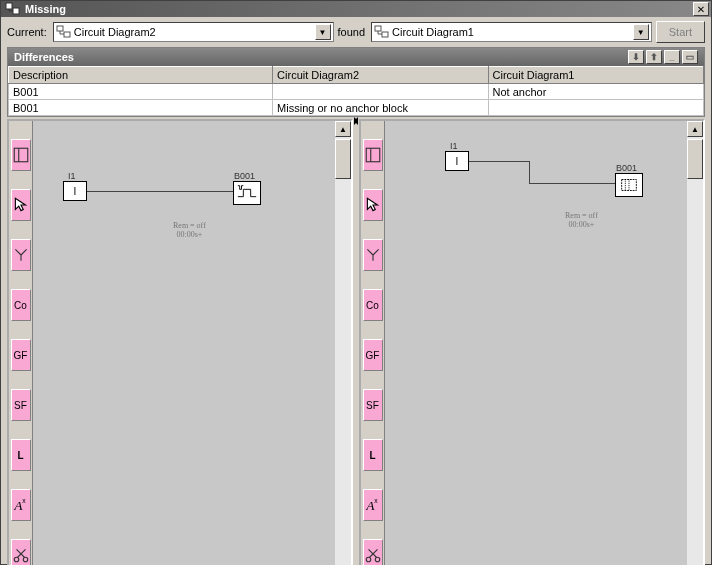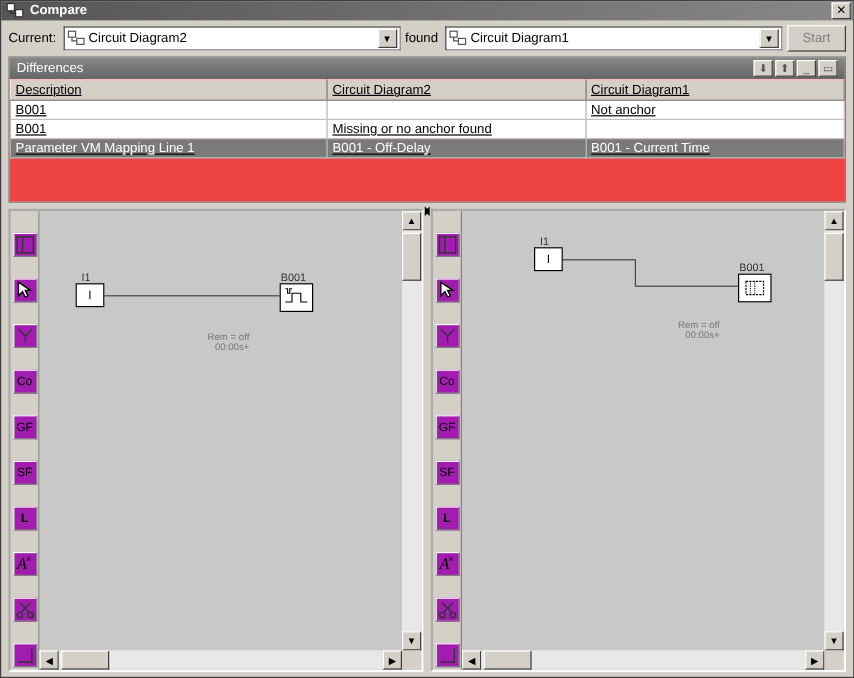--- a/index.html
+++ b/index.html
@@ -84,42 +84,41 @@
   margin: 0 6px;
   background: #d4d0c8;
   border: 1px solid #808080;
   display: flex;
   flex-direction: column;
   height: 148px;
 }
 .diff-header {
   background: linear-gradient(to bottom, #888, #666);
   color: #fff;
-  font-weight: normal;
+  font-weight: bold;
   padding: 2px 6px;
   display: flex;
   align-items: center;
 }
 .diff-header .sp { flex: 1; }
 .diff-header .hbtn {
   width: 16px; height: 14px;
   margin-left: 2px;
   background: #d4d0c8;
   border: 1px solid #fff;
   border-right-color: #404040;
   border-bottom-color: #404040;
   font-size: 9px;
   display: flex; align-items: center; justify-content: center;
   color: #555;
 }
 .diff-table {
-  background: #ef4444;
+  background: #f0abfc;
   flex: 1;
   overflow: hidden;
-  text-decoration: underline;
 }
 .diff-table table { width: 100%; border-collapse: collapse; }
 .diff-table th {
   background: #d4d0c8;
   border: 1px solid #808080;
   border-top-color: #fff;
   border-left-color: #fff;
   text-align: left;
   padding: 2px 4px;
   font-weight: normal;
@@ -178,22 +177,22 @@
   width: 24px;
   background: #d4d0c8;
   border-right: 1px solid #808080;
   display: flex;
   flex-direction: column;
   align-items: center;
   padding: 2px 0;
   gap: 2px;
 }
 .tbtn {
-  width: 20px; height: 20px;
-  background: #a21caf;
+  width: 20px; height: 32px;
+  background: #f9a8d4;
   border: 1px solid #fff;
   border-right-color: #808080;
   border-bottom-color: #808080;
   font-size: 10px;
   display: flex; align-items: center; justify-content: center;
   cursor: pointer;
   margin-top: 16px;
 }
 
 .canvas-wrap {
@@ -262,21 +261,22 @@
   color: #333;
 }
 .wire {
   position: absolute;
   background: #444;
 }
 .note {
   position: absolute;
   font-size: 8px;
   color: #777;
-  text-align: right;
+  text-align: center;
+  font-family: Liberation Serif, serif;
 }
 
 .footer {
   padding: 6px 10px;
   display: flex;
   justify-content: flex-end;
   gap: 8px;
   border-top: 1px solid #fff;
 }
 .footer .btn { min-width: 70px; }
@@ -289,21 +289,21 @@
 <div class="window">
 
   <div class="titlebar">
     <span class="icon">
       <svg viewBox="0 0 16 16">
           <rect x="1" y="2" width="6" height="6" fill="#fff" stroke="#333"></rect>
           <rect x="8" y="7" width="6" height="6" fill="#fff" stroke="#333"></rect>
           <path d="M4 8 L4 10 L8 10" stroke="#333" fill="none"></path>
         </svg>
     </span>
-    <span class="title">Compare</span>
+    <span class="title">Missing</span>
     <span class="close">✕</span>
   </div>
 
   <div class="top-row">
     <label>Current:</label>
     <div class="combo">
       <span class="ico">
         <svg viewBox="0 0 16 16">
             <rect x="1" y="2" width="6" height="5" fill="none" stroke="#555"></rect>
             <rect x="8" y="8" width="6" height="5" fill="none" stroke="#555"></rect>
@@ -347,27 +347,22 @@
           </tr>
         </thead>
         <tbody>
           <tr>
             <td>B001</td>
             <td></td>
             <td>Not anchor</td>
           </tr>
           <tr>
             <td>B001</td>
-            <td>Missing or no anchor found</td>
+            <td>Missing or no anchor block</td>
             <td></td>
-          </tr>
-          <tr class="sel">
-            <td>Parameter VM Mapping Line 1</td>
-            <td>B001 - Off-Delay</td>
-            <td>B001 - Current Time</td>
           </tr>
         </tbody>
       </table>
     </div>
   </div>
 
   <div class="splitter-h"></div>
 
   <div class="panes">
 

